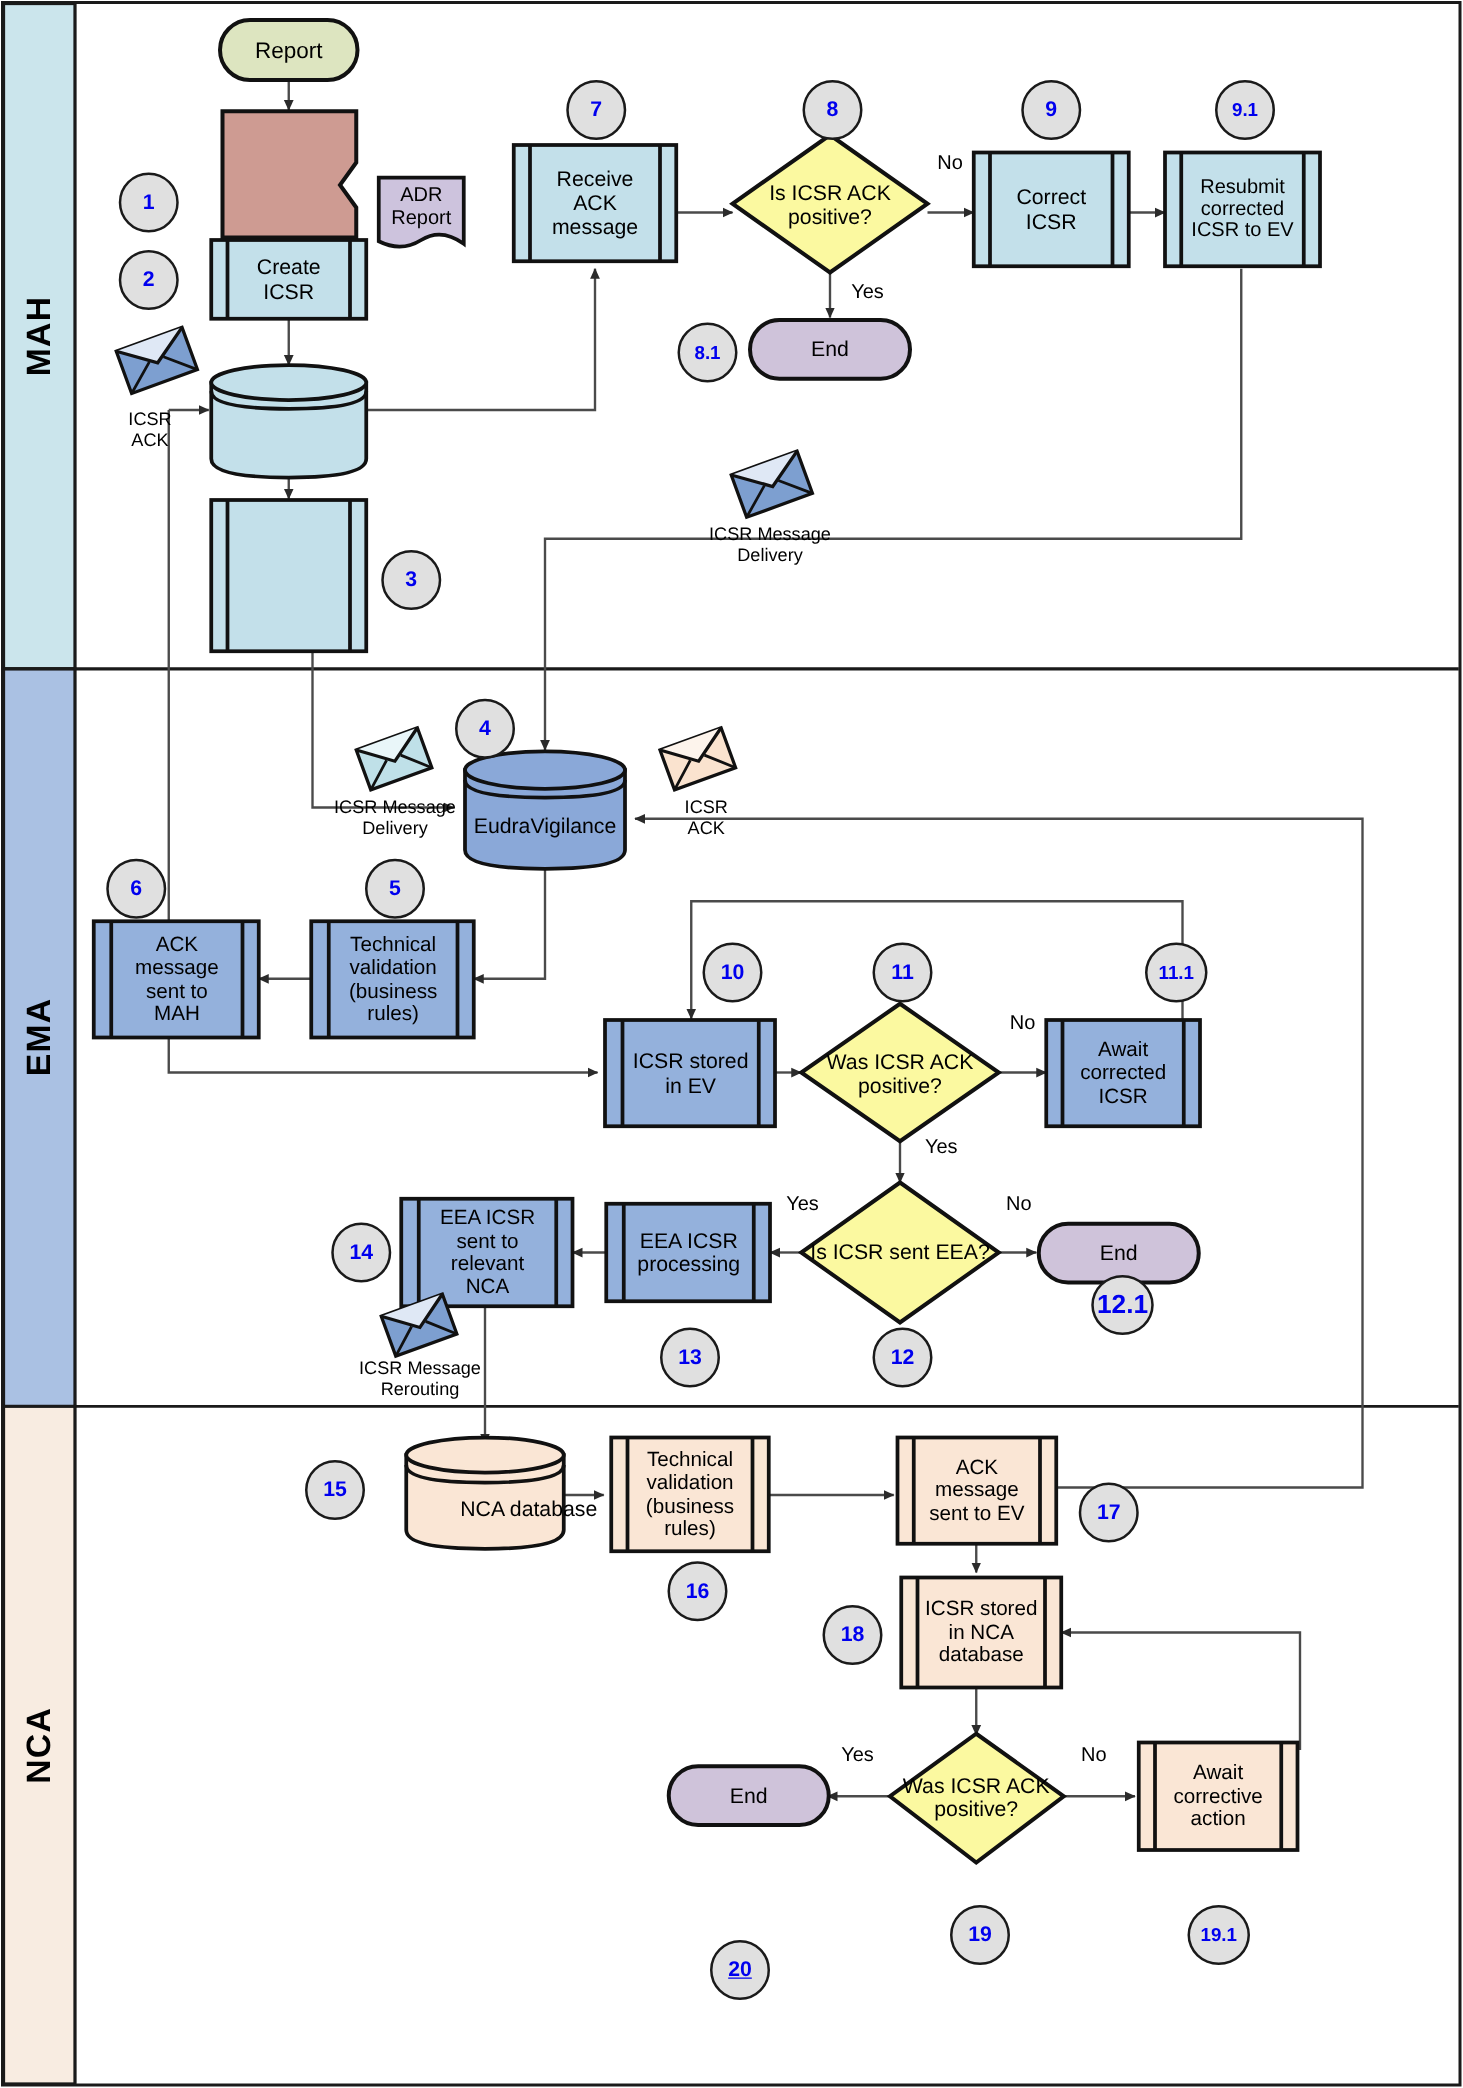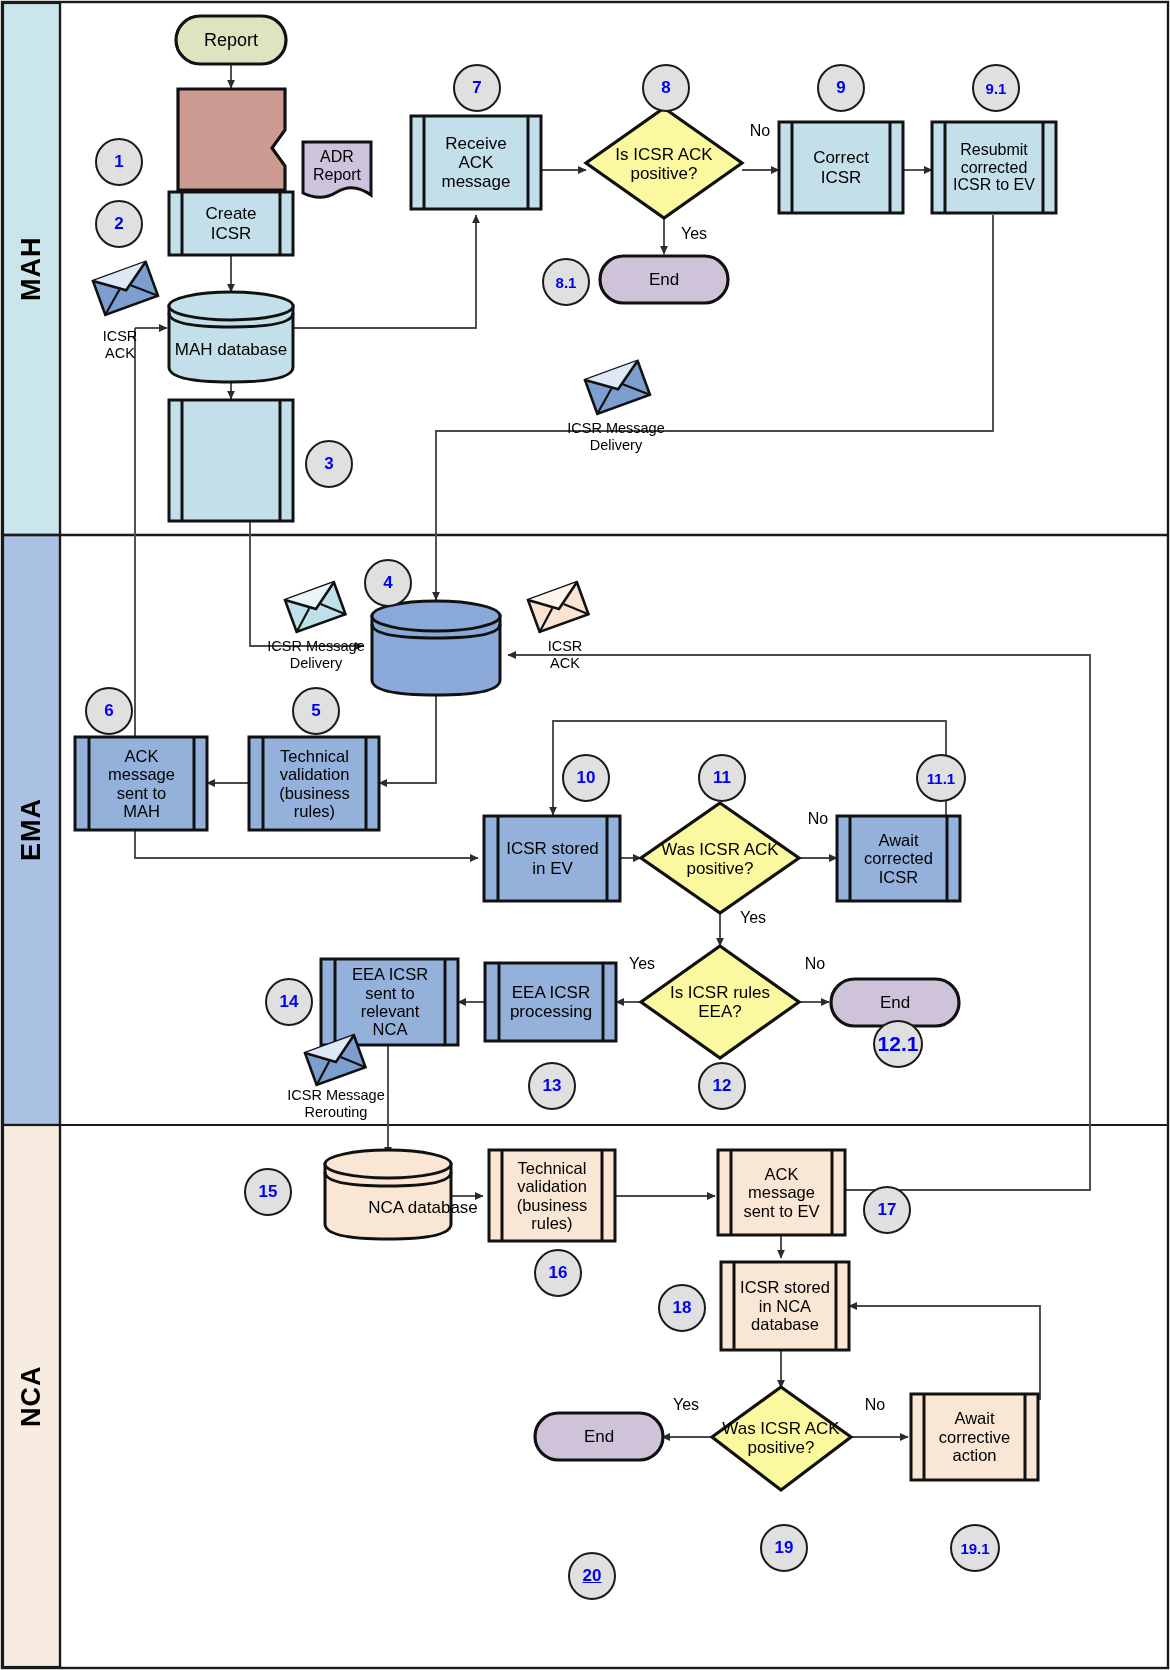--- a/index.html
+++ b/index.html
@@ -290,23 +290,20 @@
 
 
   <div class="node nl" style="left:303px;top:142px;width:68px;height:48px;font-size:16px;">
     <span>ADR<br>Report</span>
     </div>
 
   <div class="node" style="left:182px;top:192px;width:98px;height:63px;font-size:17px;">
     <span>Create ICSR</span>
     </div>
 
-  <div class="node" style="left:169px;top:318px;width:124px;height:64px;font-size:17px;">
-    <span>MAH database</span>
-    </div>
 
 
   <div class="node" style="left:424px;top:116px;width:104px;height:93px;font-size:17px;">
     <span>Receive<br>ACK<br>message</span>
     </div>
 
   <div class="node" style="left:594px;top:138px;width:140px;height:52px;font-size:17px;">
     <span>Is ICSR ACK<br>positive?</span>
     </div>
 
@@ -315,20 +312,23 @@
     </div>
 
   <div class="node" style="left:792px;top:122px;width:98px;height:91px;font-size:17px;">
     <span>Correct<br>ICSR</span>
     </div>
 
   <div class="node" style="left:945px;top:122px;width:98px;height:91px;font-size:16px;">
     <span>Resubmit<br>corrected<br>ICSR to EV</span>
     </div>
 
+  <div class="node" style="left:372px;top:630px;width:128px;height:62px;font-size:17px;">
+    <span>EudraVigilance</span>
+    </div>
 
   <div class="node" style="left:263px;top:737px;width:103px;height:93px;font-size:16.5px;">
     <span>Technical<br>validation<br>(business<br>rules)</span>
     </div>
 
   <div class="node" style="left:89px;top:737px;width:105px;height:93px;font-size:16.5px;">
     <span>ACK<br>message<br>sent to<br>MAH</span>
     </div>
 
   <div class="node" style="left:498px;top:816px;width:109px;height:85px;font-size:17px;">
@@ -337,21 +337,21 @@
 
   <div class="node" style="left:650px;top:833px;width:140px;height:52px;font-size:17px;">
     <span>Was ICSR ACK<br>positive?</span>
     </div>
 
   <div class="node" style="left:850px;top:816px;width:97px;height:85px;font-size:16.5px;">
     <span>Await<br>corrected<br>ICSR</span>
     </div>
 
   <div class="node" style="left:646px;top:986px;width:148px;height:32px;font-size:17px;">
-    <span>Is ICSR rules EEA?</span>
+    <span>Is ICSR sent EEA?</span>
     </div>
 
   <div class="node" style="left:831px;top:979px;width:128px;height:47px;font-size:17px;">
     <span>End</span>
     </div>
 
   <div class="node" style="left:499px;top:963px;width:104px;height:78px;font-size:17px;">
     <span>EEA ICSR<br>processing</span>
     </div>
 

